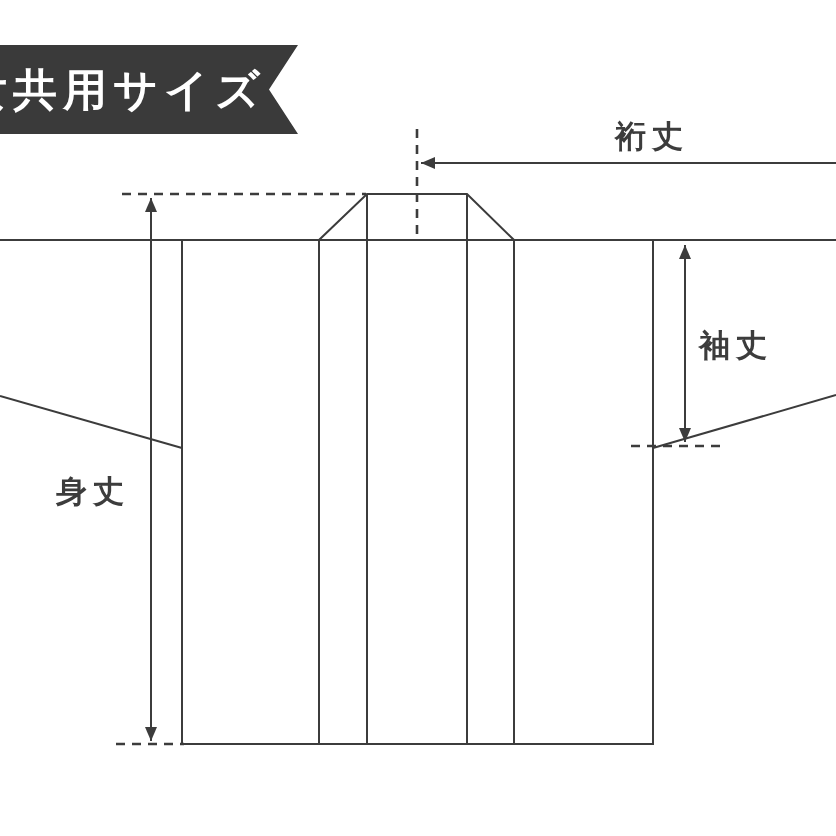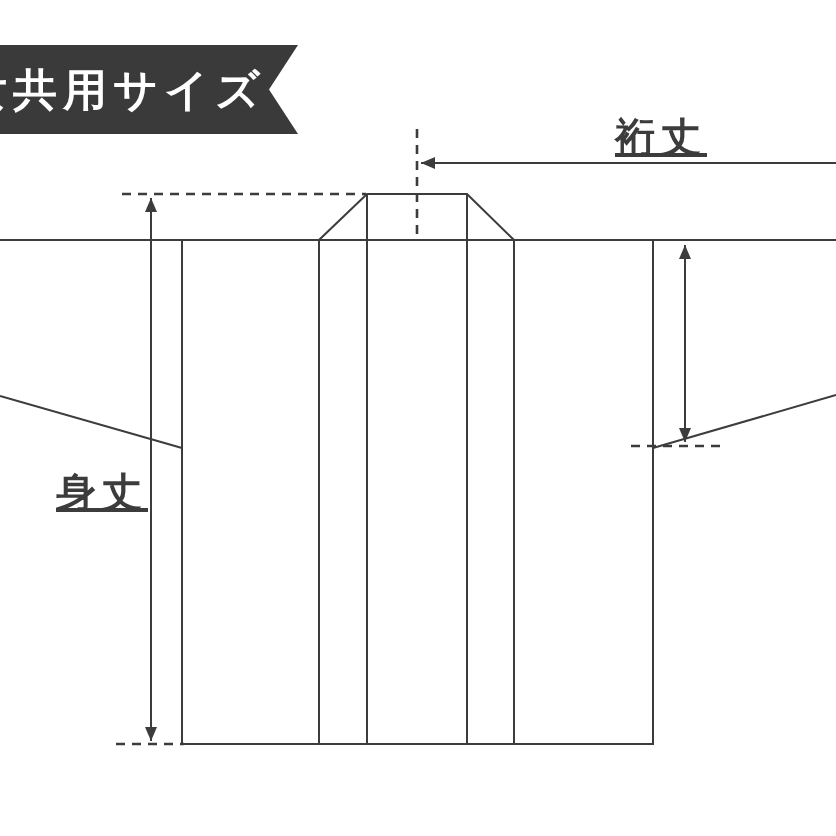--- a/index.html
+++ b/index.html
@@ -29,26 +29,25 @@
     font-size: 44px;
     line-height: 56px;
     font-weight: bold;
     letter-spacing: 6px;
     white-space: nowrap;
   }
 
   
   .mlabel {
     position: absolute;
-    font-size: 40px;
+    font-size: 31px;
     line-height: 40px;
     font-weight: 600;
     letter-spacing: 6px;
     white-space: nowrap;
-    text-decoration: underline;
   }
   .lbl-yuki   { left: 615px; top: 117px; }
   .lbl-sode   { left: 699px; top: 326px; }
   .lbl-mitake { left:  56px; top: 472px; }
 
   
   .ln   { stroke: #3c3c3c; stroke-width: 2; fill: none; }
   .dash { stroke: #3c3c3c; stroke-width: 2.6; fill: none; stroke-dasharray: 9 7; }
   .arrowline { stroke: #3c3c3c; stroke-width: 2; fill: none; }
   .ah   { fill: #3c3c3c; stroke: none; }
@@ -85,15 +84,16 @@
     <line class="arrowline" x1="836" y1="163" x2="421" y2="163" marker-end="url(#ah)"></line>
     <line class="arrowline" x1="151" y1="198" x2="151" y2="741" marker-start="url(#ah)" marker-end="url(#ah)"></line>
     <line class="arrowline" x1="685" y1="245" x2="685" y2="442" marker-start="url(#ah)" marker-end="url(#ah)"></line>
   </svg>
 
   <div class="banner" style="background: rgb(58, 58, 58);">
     <span class="banner-text" style="color: rgb(255, 255, 255);">男女共用サイズ</span>
   </div>
 
   <div class="mlabel lbl-yuki" style="color: rgb(60, 60, 60);">裄丈</div>
+  <div class="mlabel lbl-sode" style="color: rgb(60, 60, 60);">袖丈</div>
   <div class="mlabel lbl-mitake" style="color: rgb(60, 60, 60);">身丈</div>
 
 </div>
 
 </body></html>

